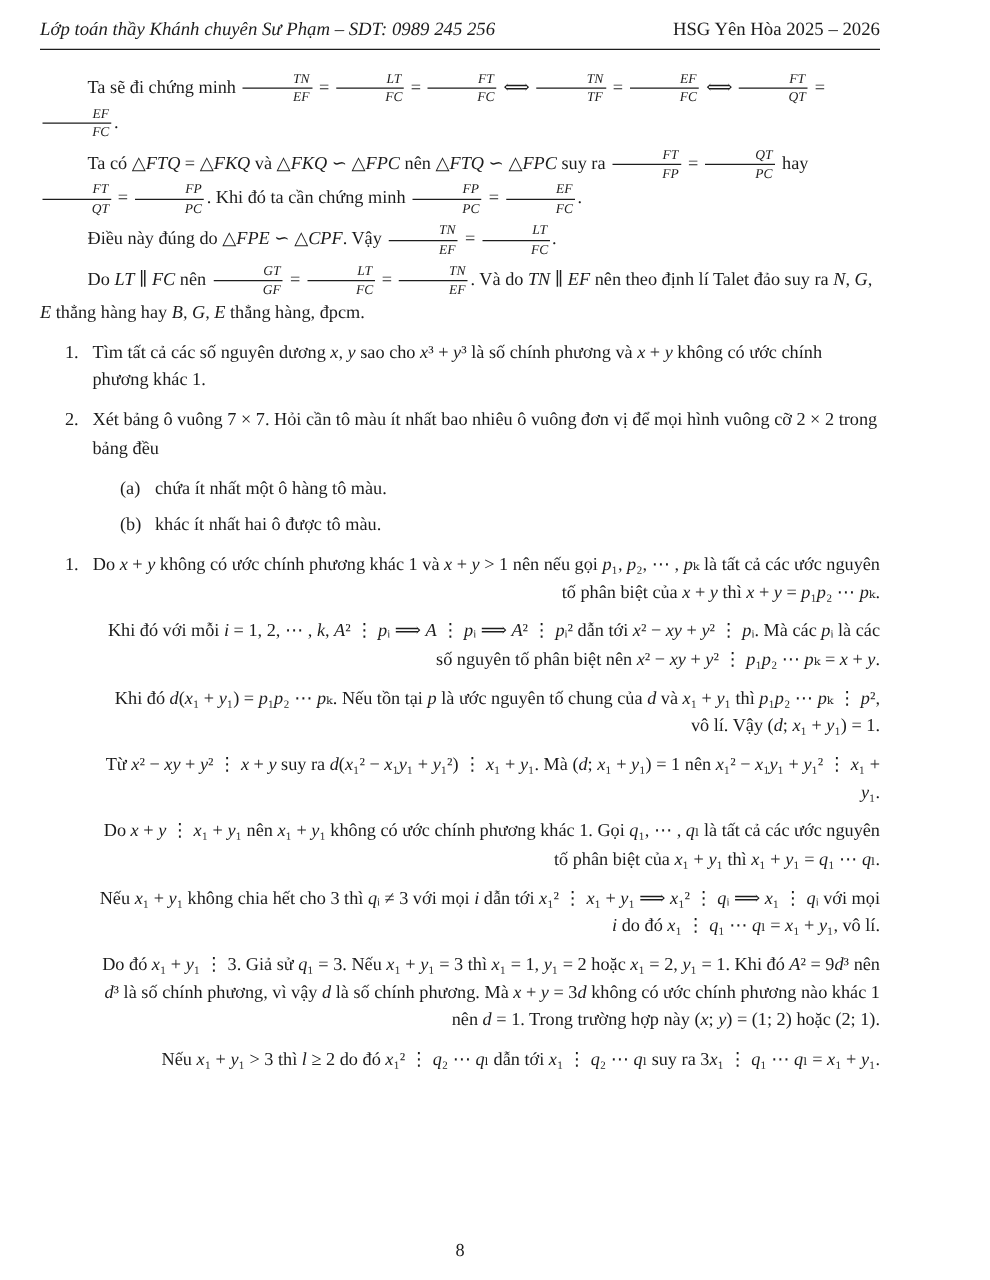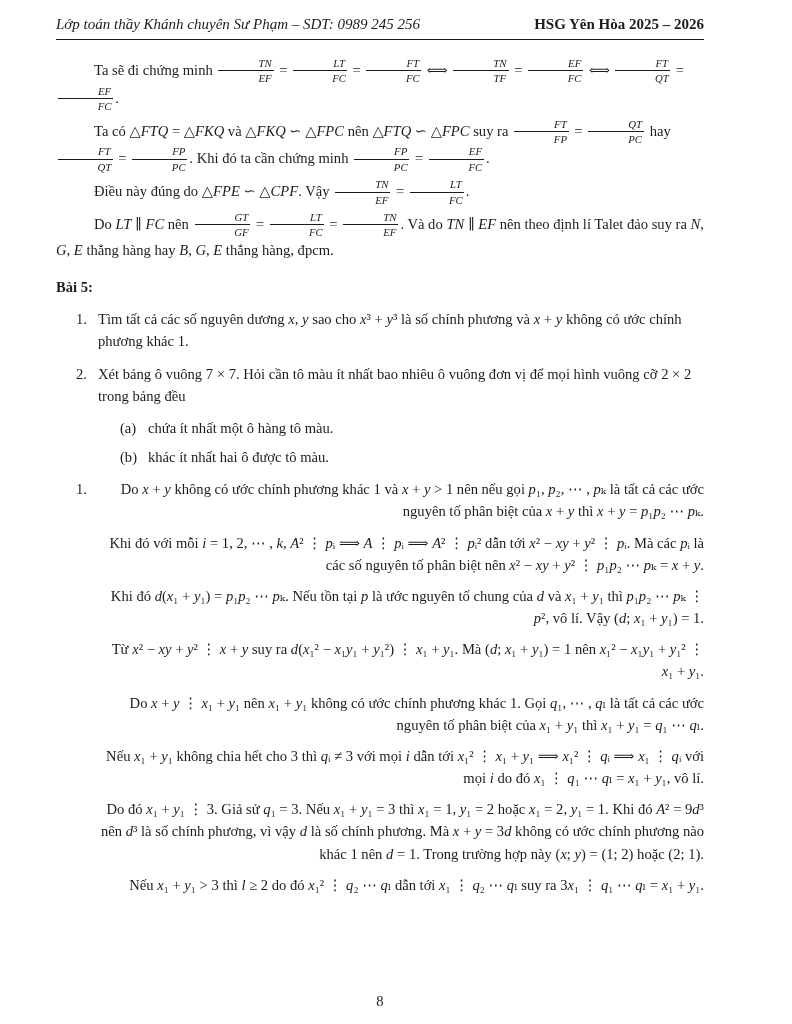--- a/index.html
+++ b/index.html
@@ -5,32 +5,32 @@
   * { margin: 0; padding: 0; box-sizing: border-box; }
   html, body { width: 792px; height: 1024px; }
   body {
     background: #ffffff;
     color: #1c1c1c;
     font-family: "Liberation Serif", "DejaVu Serif", serif;
     font-size: 14.6px;
   }
   .page {
     width: 752px; height: 1024px;
-    padding: 16px 48px 14px 56px;
+    padding: 16px 48px 14px 32px;
     display: flex; flex-direction: column;
     overflow: hidden;
   }
   .doc-header {
     display: flex; justify-content: space-between; align-items: baseline;
     border-bottom: 1.6px solid #1c1c1c;
     padding-bottom: 6px;
     font-size: 15px;
   }
   .hdr-left { font-style: italic; }
-  .hdr-right { font-weight: bold; }
+  .hdr-right { font-weight: normal; }
   .doc-body { margin-top: 12px; line-height: 1.52; }
   p.para { margin: 5px 0; }
   p.para.indent { text-indent: 38px; }
   p.heading { font-weight: bold; margin: 15px 0 7px 0; }
   .item { position: relative; margin: 10px 0; }
   .item.level-1 { padding-left: 42px; }
   .item.level-1 > .marker { position: absolute; left: 20px; }
   .item.level-2 { padding-left: 92px; margin: 7px 0; }
   .item.level-2 > .marker { position: absolute; left: 64px; }
   p.cont { margin: 9px 0; padding-left: 42px; text-align: right; }
@@ -50,21 +50,20 @@
   <header class="doc-header">
     <span class="hdr-left">Lớp toán thầy Khánh chuyên Sư Phạm – SDT: 0989 245 256</span>
     <span class="hdr-right">HSG Yên Hòa 2025 – 2026</span>
   </header>
 
   <main class="doc-body">
       <p class="para indent">Ta sẽ đi chứng minh <span class="frac math"><span class="num"><i>TN</i></span><span class="den"><i>EF</i></span></span> = <span class="frac math"><span class="num"><i>LT</i></span><span class="den"><i>FC</i></span></span> = <span class="frac math"><span class="num"><i>FT</i></span><span class="den"><i>FC</i></span></span> ⟺ <span class="frac math"><span class="num"><i>TN</i></span><span class="den"><i>TF</i></span></span> = <span class="frac math"><span class="num"><i>EF</i></span><span class="den"><i>FC</i></span></span> ⟺ <span class="frac math"><span class="num"><i>FT</i></span><span class="den"><i>QT</i></span></span> = <span class="frac math"><span class="num"><i>EF</i></span><span class="den"><i>FC</i></span></span>.</p>
       <p class="para indent">Ta có △<span class="math"><i>FTQ</i></span> = △<span class="math"><i>FKQ</i></span> và △<span class="math"><i>FKQ</i></span> ∽ △<span class="math"><i>FPC</i></span> nên △<span class="math"><i>FTQ</i></span> ∽ △<span class="math"><i>FPC</i></span> suy ra <span class="frac math"><span class="num"><i>FT</i></span><span class="den"><i>FP</i></span></span> = <span class="frac math"><span class="num"><i>QT</i></span><span class="den"><i>PC</i></span></span> hay <span class="frac math"><span class="num"><i>FT</i></span><span class="den"><i>QT</i></span></span> = <span class="frac math"><span class="num"><i>FP</i></span><span class="den"><i>PC</i></span></span>. Khi đó ta cần chứng minh <span class="frac math"><span class="num"><i>FP</i></span><span class="den"><i>PC</i></span></span> = <span class="frac math"><span class="num"><i>EF</i></span><span class="den"><i>FC</i></span></span>.</p>
       <p class="para indent">Điều này đúng do △<span class="math"><i>FPE</i></span> ∽ △<span class="math"><i>CPF</i></span>. Vậy <span class="frac math"><span class="num"><i>TN</i></span><span class="den"><i>EF</i></span></span> = <span class="frac math"><span class="num"><i>LT</i></span><span class="den"><i>FC</i></span></span>.</p>
       <p class="para indent">Do <span class="math"><i>LT</i></span> ∥ <span class="math"><i>FC</i></span> nên <span class="frac math"><span class="num"><i>GT</i></span><span class="den"><i>GF</i></span></span> = <span class="frac math"><span class="num"><i>LT</i></span><span class="den"><i>FC</i></span></span> = <span class="frac math"><span class="num"><i>TN</i></span><span class="den"><i>EF</i></span></span>. Và do <span class="math"><i>TN</i></span> ∥ <span class="math"><i>EF</i></span> nên theo định lí Talet đảo suy ra <span class="math"><i>N</i>, <i>G</i>, <i>E</i></span> thẳng hàng hay <span class="math"><i>B</i>, <i>G</i>, <i>E</i></span> thẳng hàng, đpcm.</p>
-      <p class="heading">Bài 5:</p>
       <div class="item level-1"><span class="marker">1.</span><span>Tìm tất cả các số nguyên dương <span class="math"><i>x</i>, <i>y</i></span> sao cho <span class="math"><i>x</i>³ + <i>y</i>³</span> là số chính phương và <span class="math"><i>x</i> + <i>y</i></span> không có ước chính phương khác 1.</span></div>
       <div class="item level-1"><span class="marker">2.</span><span>Xét bảng ô vuông 7 × 7. Hỏi cần tô màu ít nhất bao nhiêu ô vuông đơn vị để mọi hình vuông cỡ 2 × 2 trong bảng đều</span></div>
       <div class="item level-2"><span class="marker">(a)</span><span>chứa ít nhất một ô hàng tô màu.</span></div>
       <div class="item level-2"><span class="marker">(b)</span><span>khác ít nhất hai ô được tô màu.</span></div>
       <div class="item level-1"><span class="marker">1.</span></div>
       <p class="cont">Do <span class="math"><i>x</i> + <i>y</i></span> không có ước chính phương khác 1 và <span class="math"><i>x</i> + <i>y</i> &gt; 1</span> nên nếu gọi <span class="math"><i>p</i>₁, <i>p</i>₂, ⋯ , <i>p</i>ₖ</span> là tất cả các ước nguyên tố phân biệt của <span class="math"><i>x</i> + <i>y</i></span> thì <span class="math"><i>x</i> + <i>y</i> = <i>p</i>₁<i>p</i>₂ ⋯ <i>p</i>ₖ</span>.</p>
       <p class="cont">Khi đó với mỗi <span class="math"><i>i</i> = 1, 2, ⋯ , <i>k</i></span>, <span class="math"><i>A</i>² ⋮ <i>p</i>ᵢ ⟹ <i>A</i> ⋮ <i>p</i>ᵢ ⟹ <i>A</i>² ⋮ <i>p</i>ᵢ²</span> dẫn tới <span class="math"><i>x</i>² − <i>xy</i> + <i>y</i>² ⋮ <i>p</i>ᵢ</span>. Mà các <span class="math"><i>p</i>ᵢ</span> là các số nguyên tố phân biệt nên <span class="math"><i>x</i>² − <i>xy</i> + <i>y</i>² ⋮ <i>p</i>₁<i>p</i>₂ ⋯ <i>p</i>ₖ = <i>x</i> + <i>y</i></span>.</p>
       <p class="cont">Khi đó <span class="math"><i>d</i>(<i>x</i>₁ + <i>y</i>₁) = <i>p</i>₁<i>p</i>₂ ⋯ <i>p</i>ₖ</span>. Nếu tồn tại <span class="math"><i>p</i></span> là ước nguyên tố chung của <span class="math"><i>d</i></span> và <span class="math"><i>x</i>₁ + <i>y</i>₁</span> thì <span class="math"><i>p</i>₁<i>p</i>₂ ⋯ <i>p</i>ₖ ⋮ <i>p</i>²</span>, vô lí. Vậy <span class="math">(<i>d</i>; <i>x</i>₁ + <i>y</i>₁) = 1</span>.</p>
       <p class="cont">Từ <span class="math"><i>x</i>² − <i>xy</i> + <i>y</i>² ⋮ <i>x</i> + <i>y</i></span> suy ra <span class="math"><i>d</i>(<i>x</i>₁² − <i>x</i>₁<i>y</i>₁ + <i>y</i>₁²) ⋮ <i>x</i>₁ + <i>y</i>₁</span>. Mà <span class="math">(<i>d</i>; <i>x</i>₁ + <i>y</i>₁) = 1</span> nên <span class="math"><i>x</i>₁² − <i>x</i>₁<i>y</i>₁ + <i>y</i>₁² ⋮ <i>x</i>₁ + <i>y</i>₁</span>.</p>
       <p class="cont">Do <span class="math"><i>x</i> + <i>y</i> ⋮ <i>x</i>₁ + <i>y</i>₁</span> nên <span class="math"><i>x</i>₁ + <i>y</i>₁</span> không có ước chính phương khác 1. Gọi <span class="math"><i>q</i>₁, ⋯ , <i>q</i>ₗ</span> là tất cả các ước nguyên tố phân biệt của <span class="math"><i>x</i>₁ + <i>y</i>₁</span> thì <span class="math"><i>x</i>₁ + <i>y</i>₁ = <i>q</i>₁ ⋯ <i>q</i>ₗ</span>.</p>

